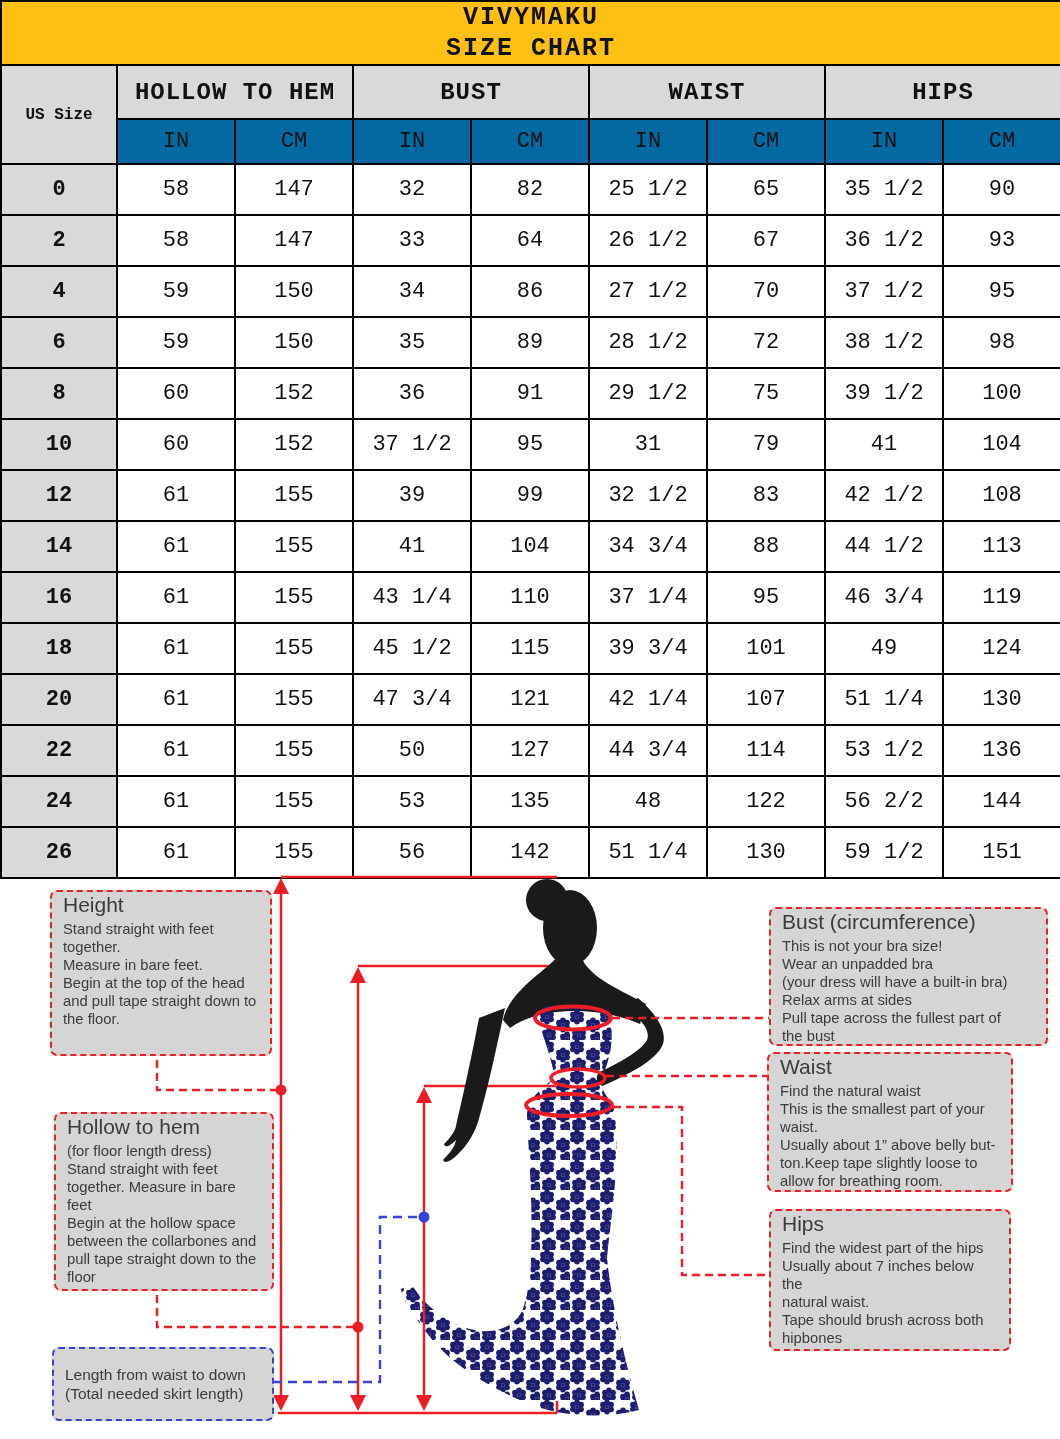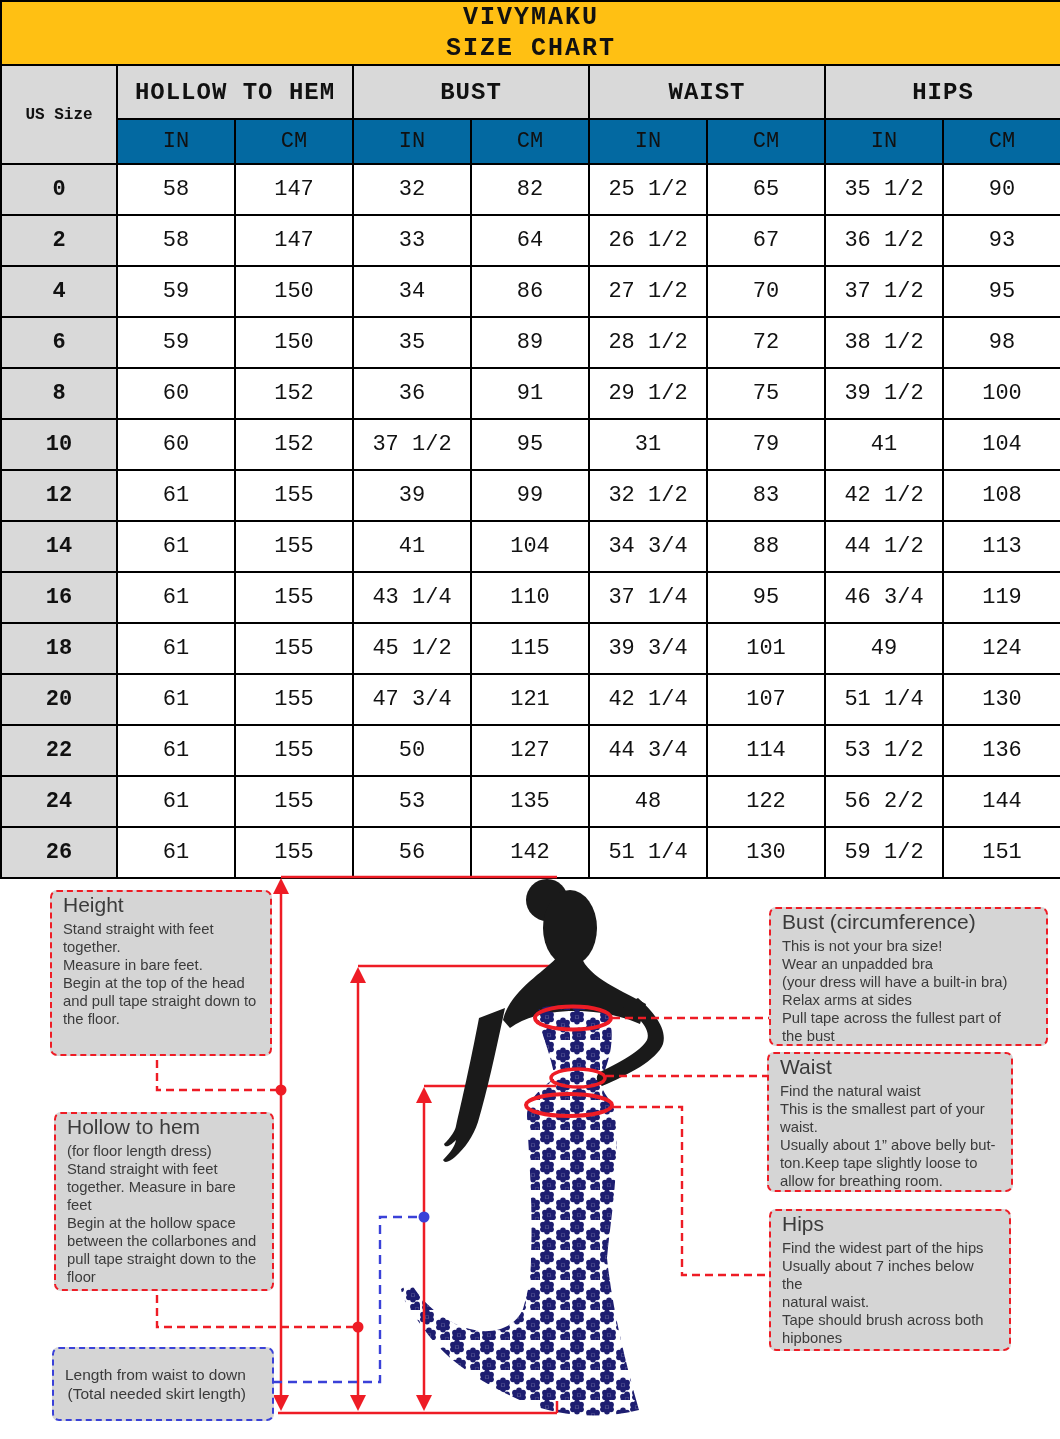--- a/index.html
+++ b/index.html
@@ -324,21 +324,21 @@
       <h3>Hollow to hem</h3>
       <div class="note-body">(for floor length dress)
 Stand straight with feet
 together. Measure in bare feet
 Begin at the hollow space
 between the collarbones and
 pull tape straight down to the
 floor</div>
     </div>
 
-    <div class="note-box blue" style="left:52px;top:479px;width:222px;height:74px;text-align:right;">
+    <div class="note-box blue" style="left:52px;top:479px;width:222px;height:74px;">
       <div class="note-body">Length from waist to down
 (Total needed skirt length)</div>
     </div>
 
     <div class="note-box" style="left:769px;top:39px;width:279px;height:139px;">
       <h3>Bust (circumference)</h3>
       <div class="note-body">This is not your bra size!
 Wear an unpadded bra
 (your dress will have a built-in bra)
 Relax arms at sides

